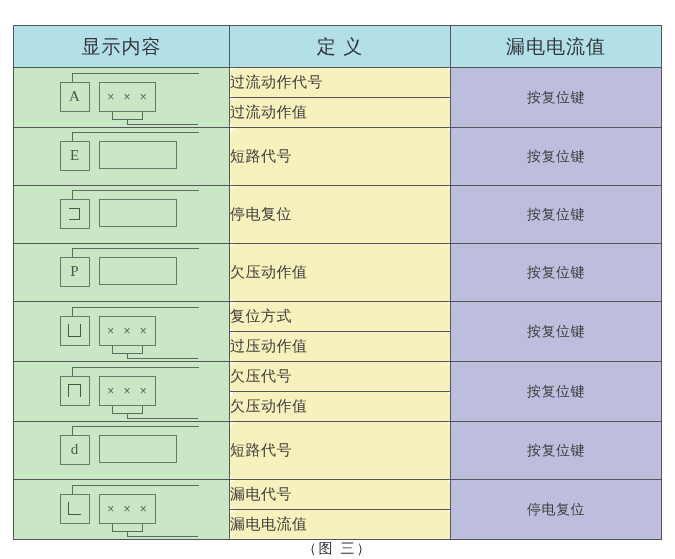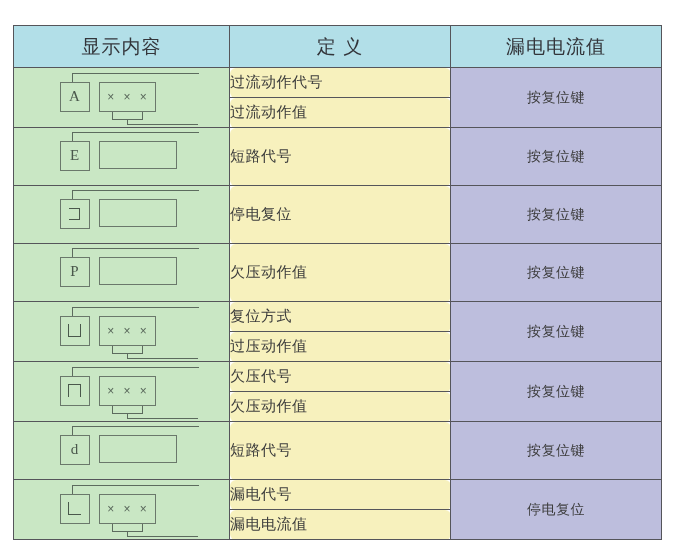--- a/index.html
+++ b/index.html
@@ -350,14 +350,15 @@
           </td>
           <td class="cell-def">漏电代号</td>
           <td class="cell-reset" rowspan="2">停电复位</td>
         </tr>
         <tr>
           <td class="cell-def">漏电电流值</td>
         </tr>
       </tbody>
   </table>
 
+  <div class="caption">（图 三）</div>
 
 </div>
 
 </body></html>

